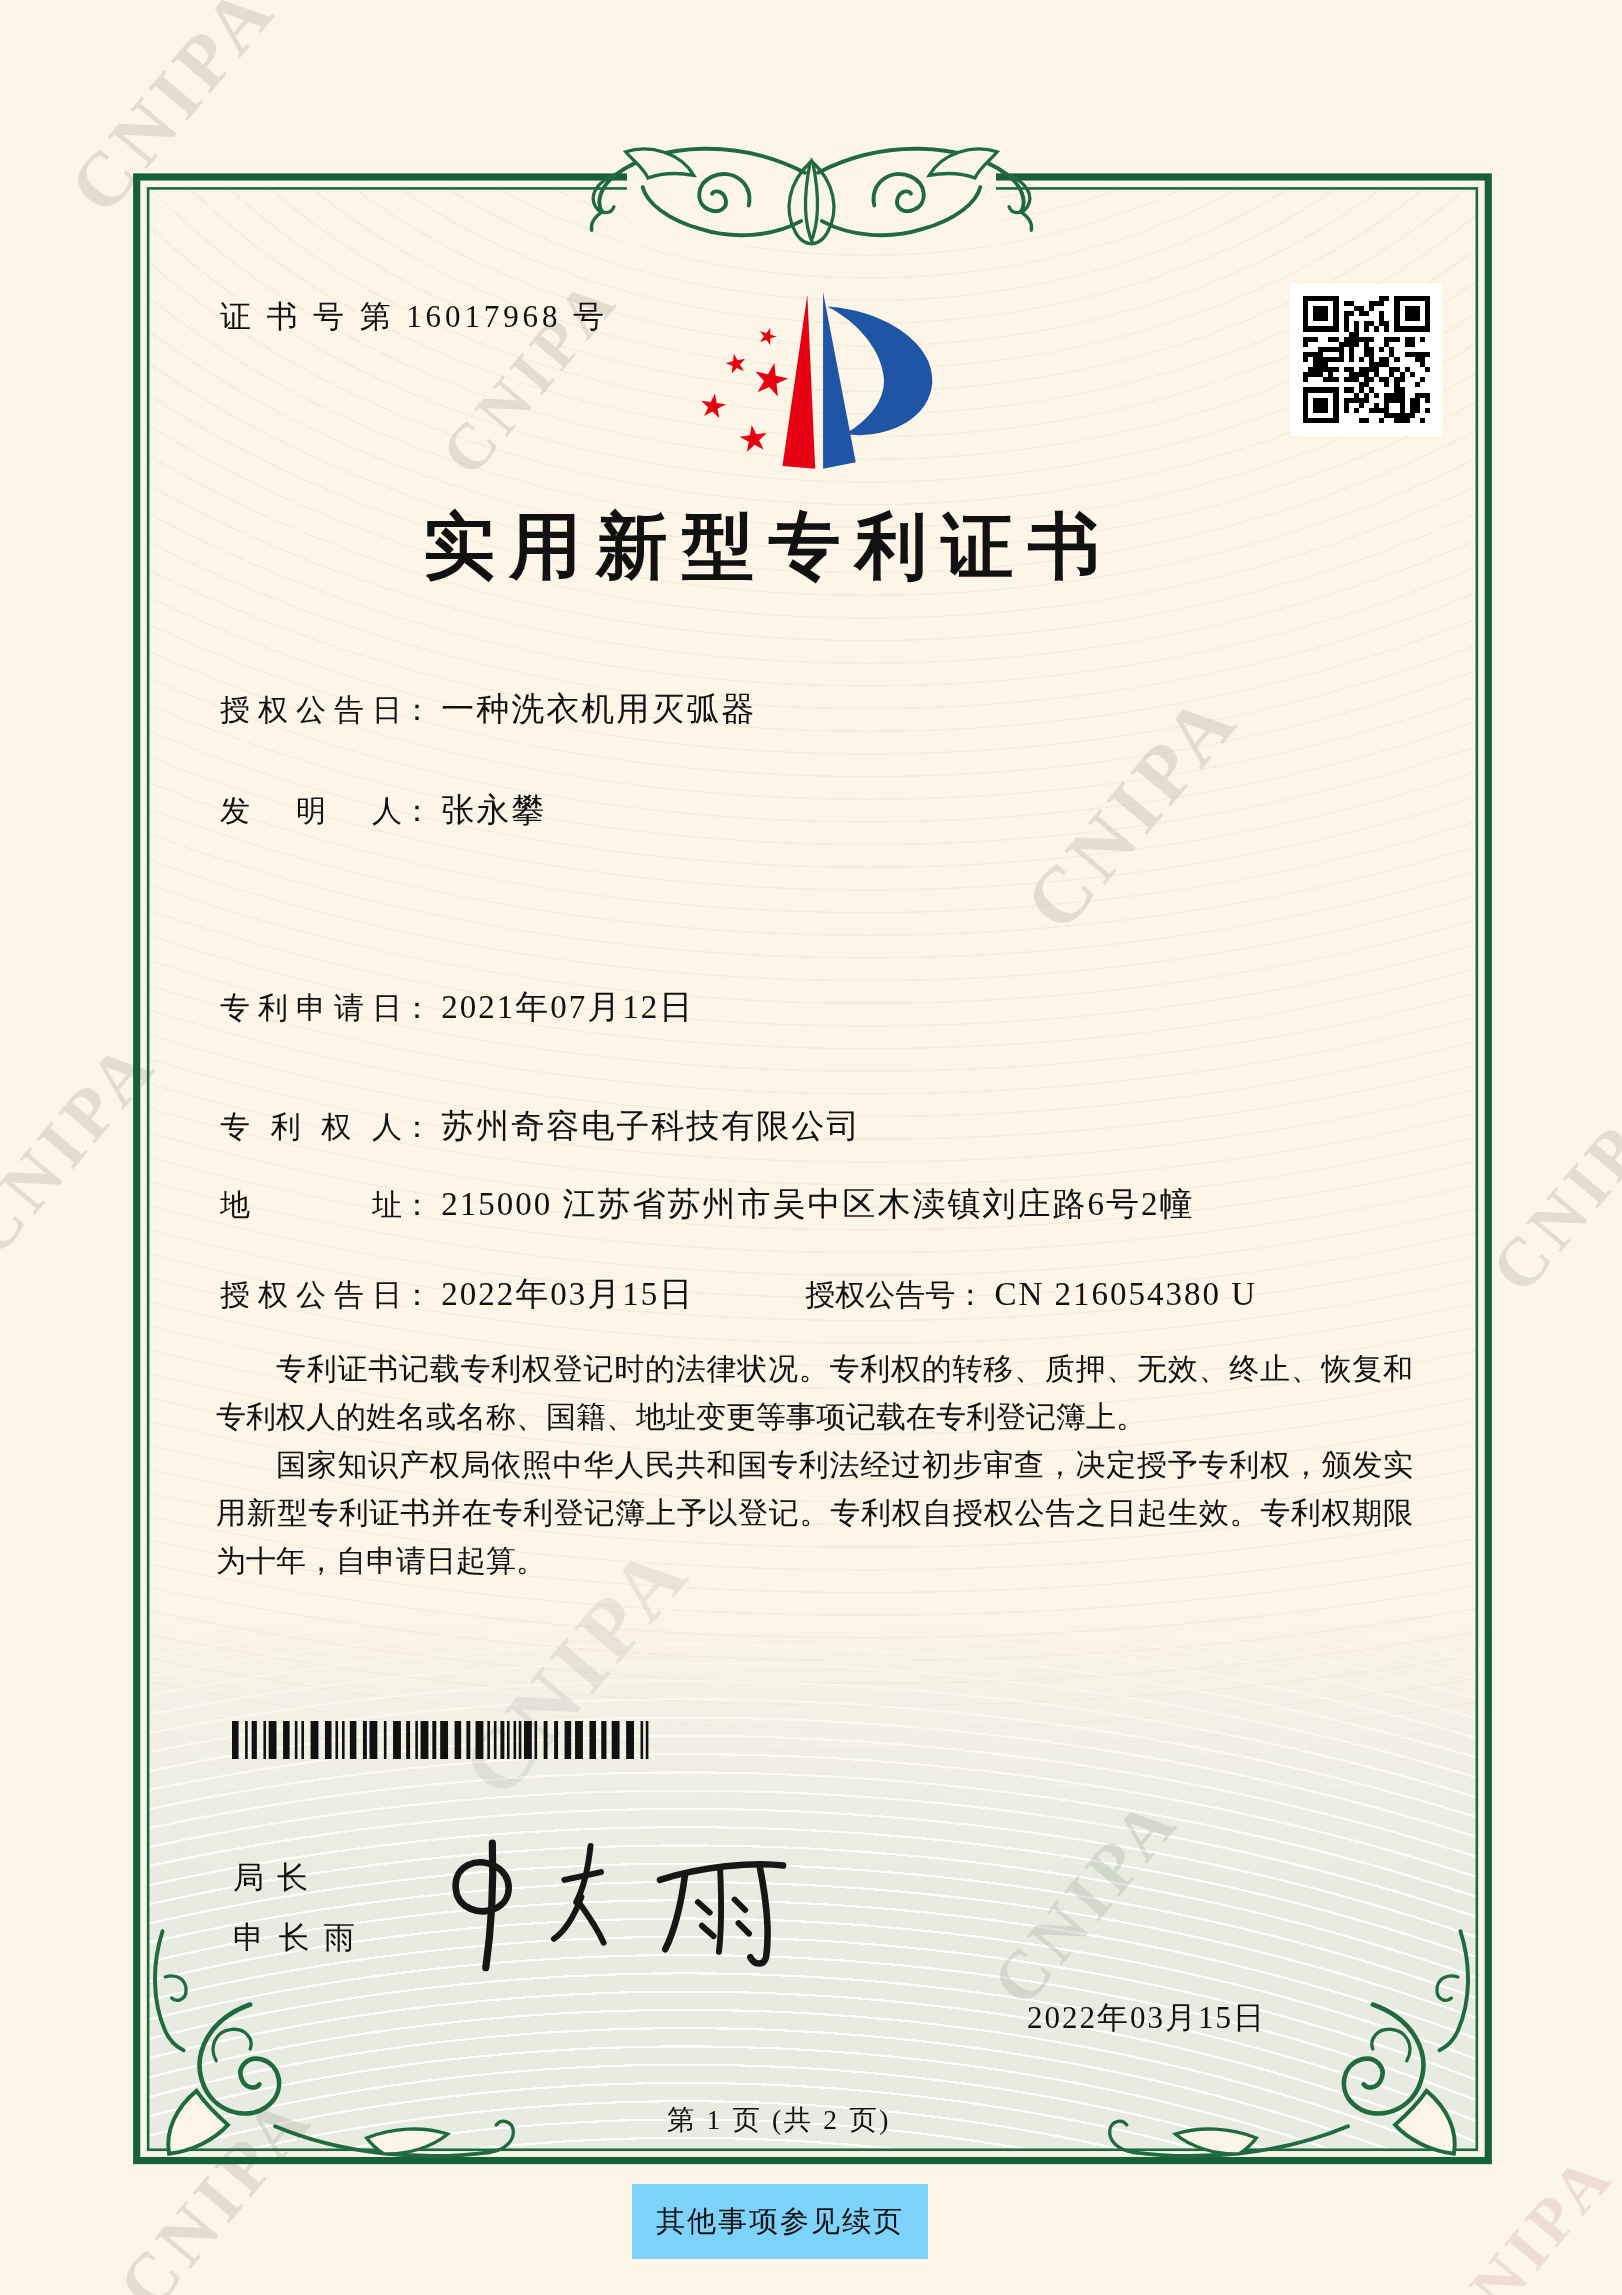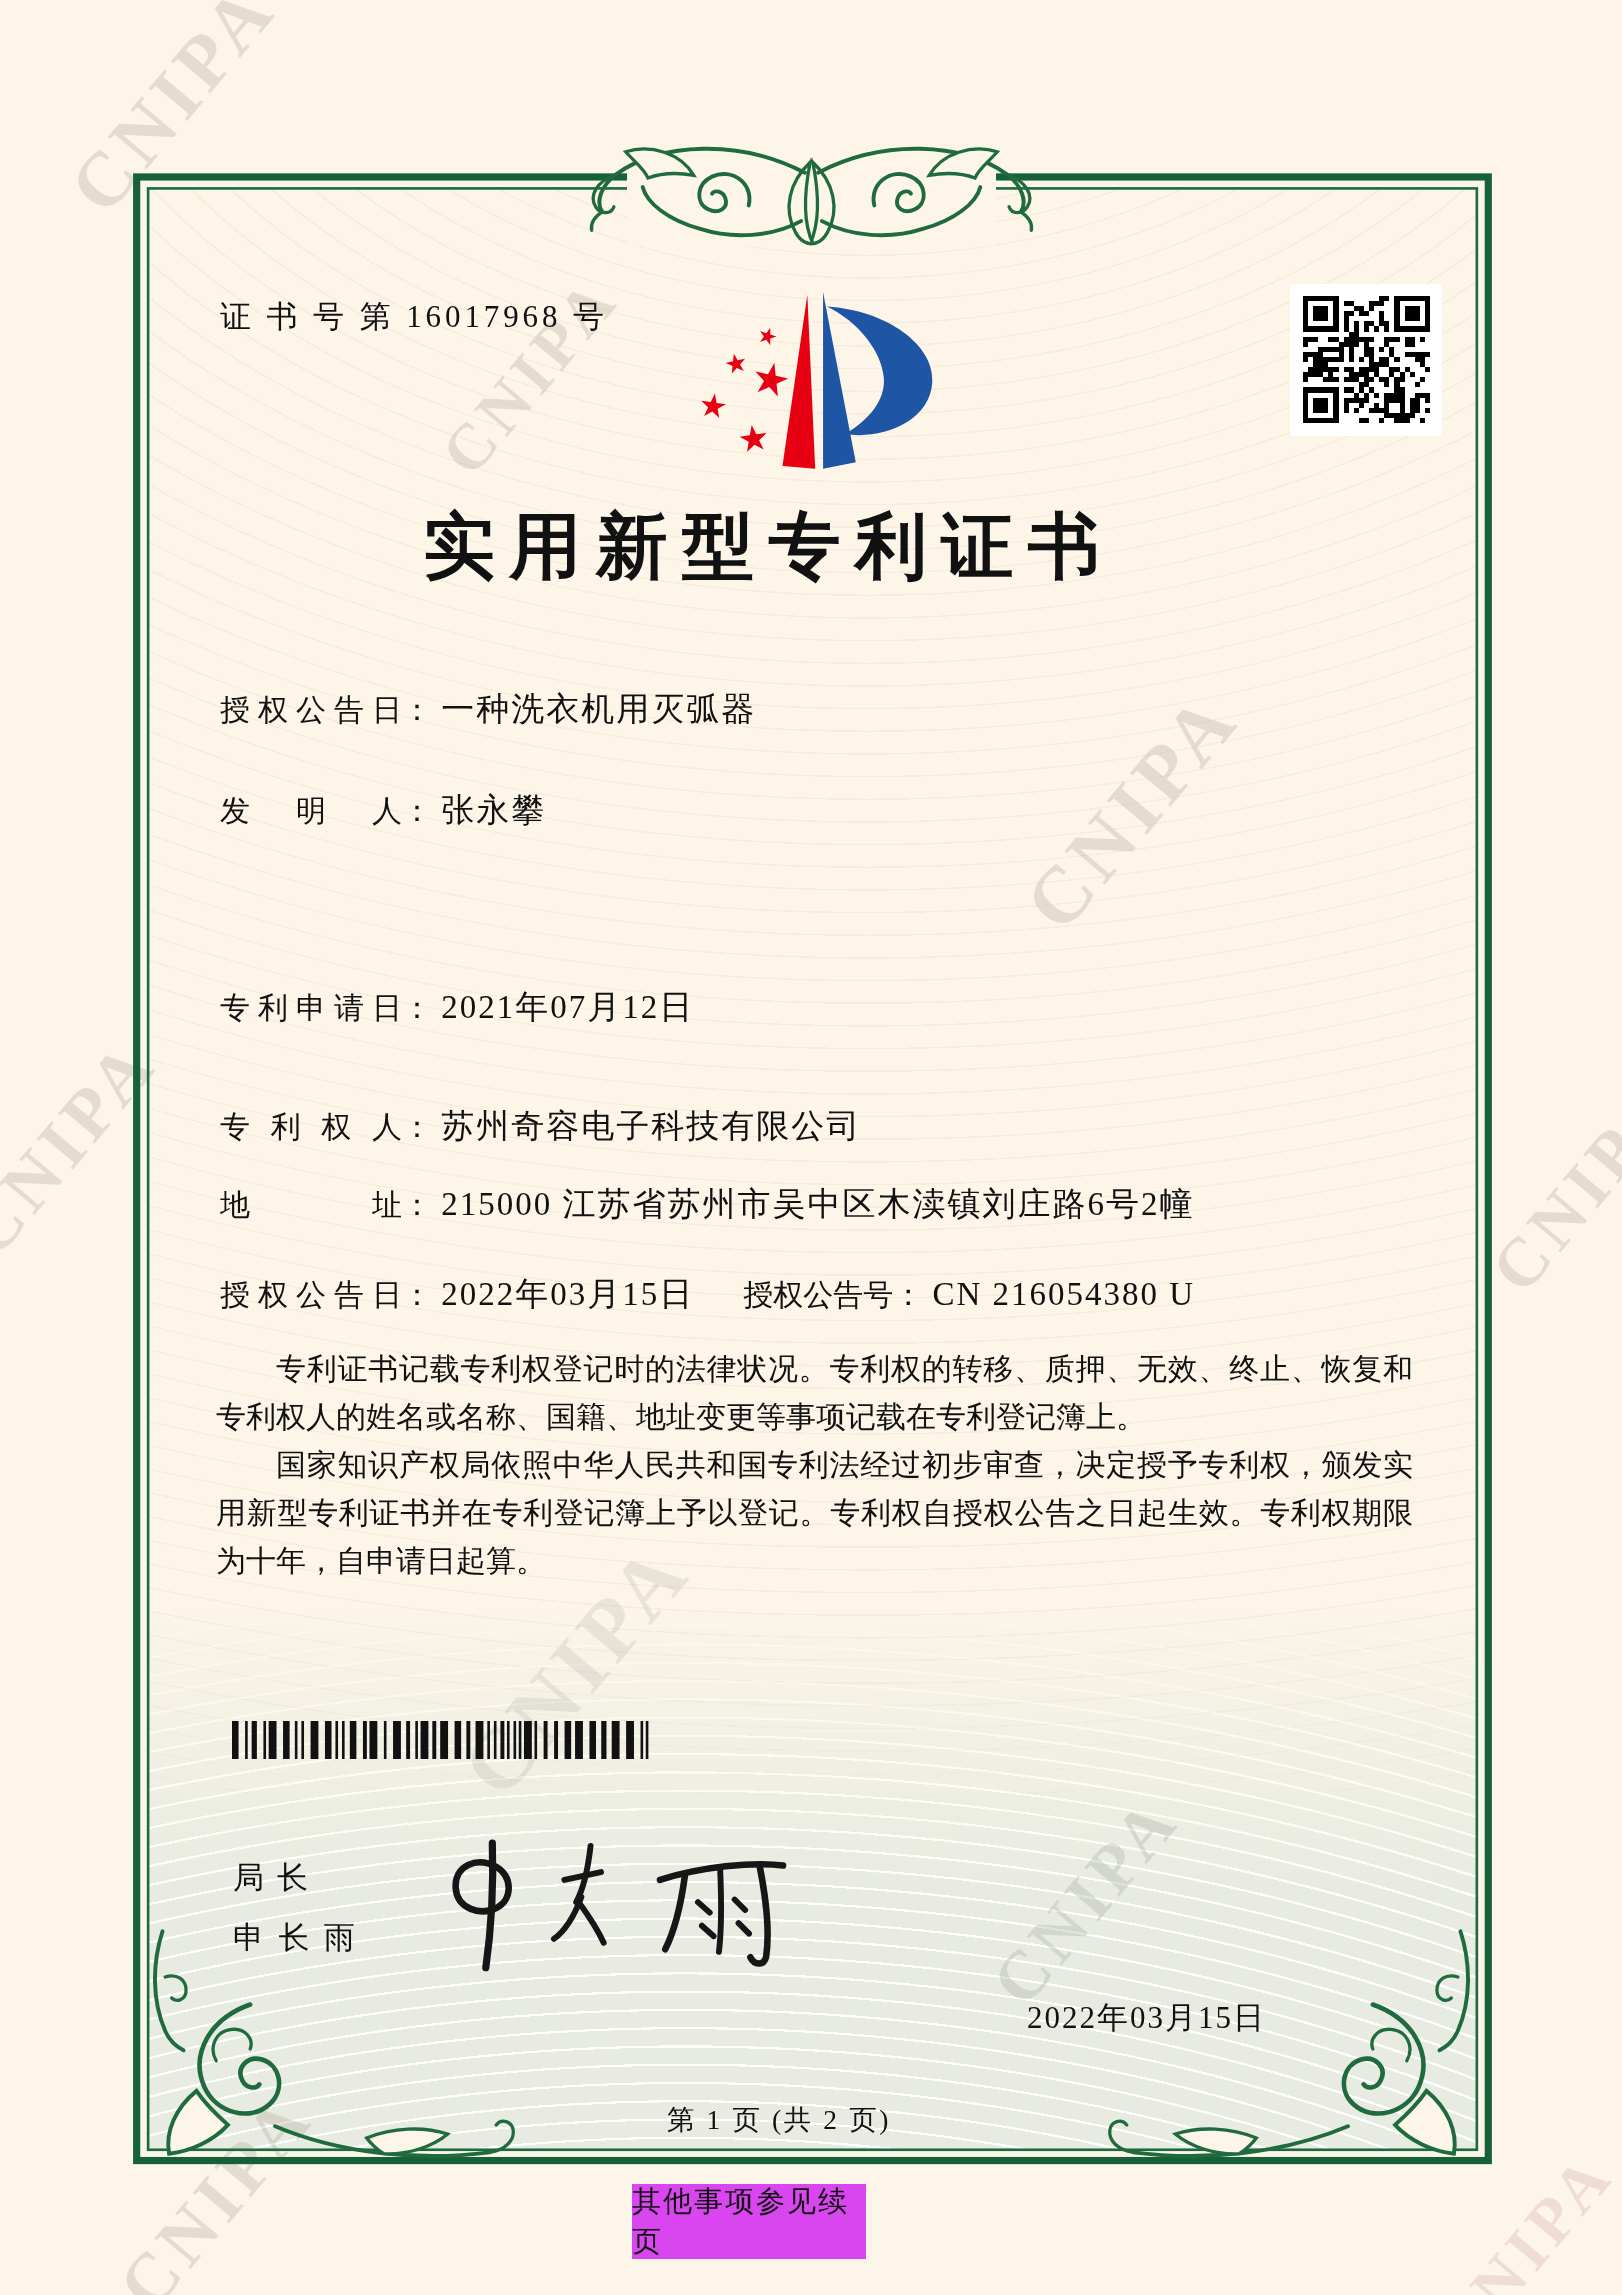--- a/index.html
+++ b/index.html
@@ -52,39 +52,39 @@
   #qr-pad{position:absolute;left:1290px;top:284px;width:152px;height:152px;background:#fff;}
   #qr-svg{position:absolute;left:1303px;top:296px;width:127px;height:127px;shape-rendering:crispEdges;}
   #title{position:absolute;left:0;top:499px;width:1537px;margin:0;text-align:center;
     font-size:72px;font-weight:bold;letter-spacing:14.4px;}
 
   
   .row{position:absolute;left:220px;font-size:30px;white-space:nowrap;}
   .flabel{display:inline-block;width:182px;text-align:justify;text-align-last:justify;}
   .colon{display:inline-block;}
   .fvalue{display:inline-block;margin-left:9.2px;font-size:33px;letter-spacing:2px;}
-  .flabel2{display:inline-block;margin-left:49px;}
+  .flabel2{display:inline-block;margin-left:111px;}
   .r1{top:687px;} .r2{top:788px;} .r3{top:889px;} .r4{top:985px;}
   .r5{top:1060px;margin-top:44px;} .r6{top:1182px;} .r7{top:1272px;}
 
   
   #paras{position:absolute;left:216px;top:1345px;width:1197px;font-size:30px;line-height:48px;text-align:justify;}
   #paras p{margin:0;text-indent:60px;}
 
   
   #barcode-svg{position:absolute;left:232px;top:1721px;width:419px;height:38px;}
 
   
   #chief-title{position:absolute;left:233px;top:1857px;font-size:31px;letter-spacing:13px;}
   #chief-name{position:absolute;left:233px;top:1917px;font-size:31px;letter-spacing:14.4px;}
   #signature-svg{position:absolute;left:419px;top:1813px;width:406px;height:177px;}
   #issue-date{position:absolute;left:1027px;top:1997px;font-size:31px;letter-spacing:2px;}
 
   #page-info{position:absolute;left:667px;top:2102px;font-size:27.5px;letter-spacing:2.6px;}
-  #cont-note{position:absolute;left:632px;top:2184px;width:234px;height:75px;background:#d946ef;
+  #cont-note{position:absolute;left:632px;top:2184px;width:296px;height:75px;background:#7dd3fc;
     display:flex;align-items:center;justify-content:center;font-size:29px;letter-spacing:2px;}
 </style>
 </head>
 <body>
 
 <div class="page">
 
   <div class="waves-warm"></div>
   <div class="waves-green"></div>
 

